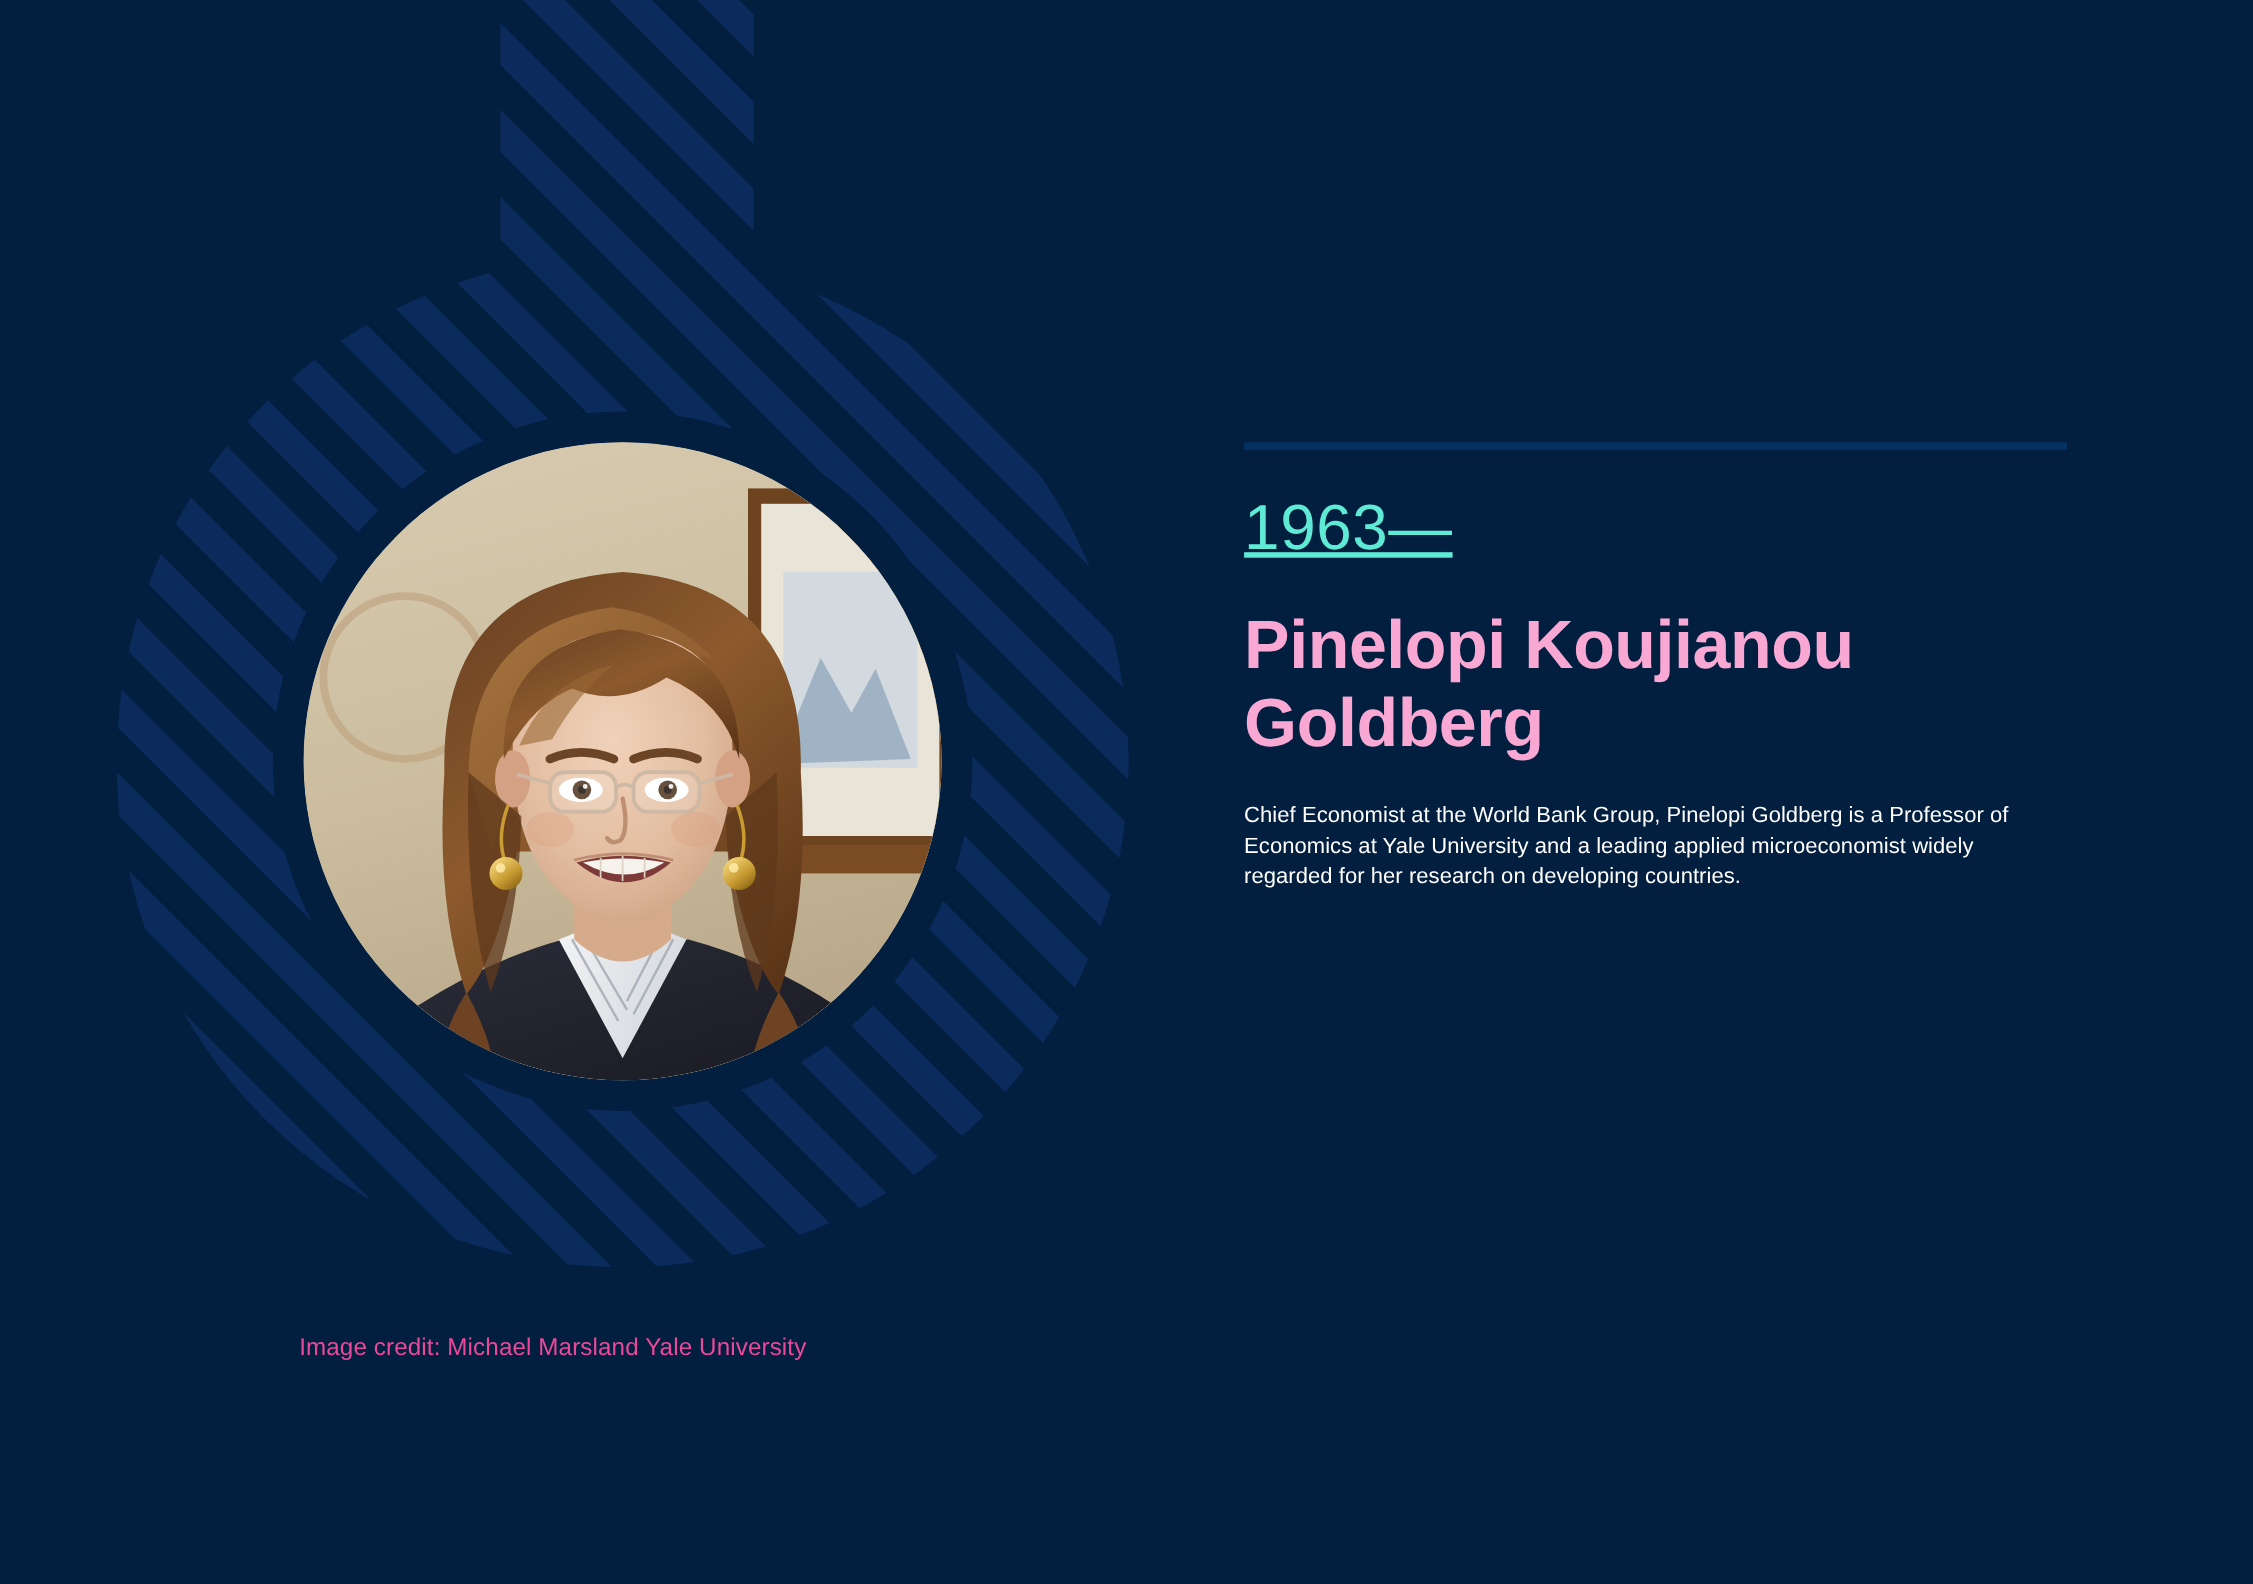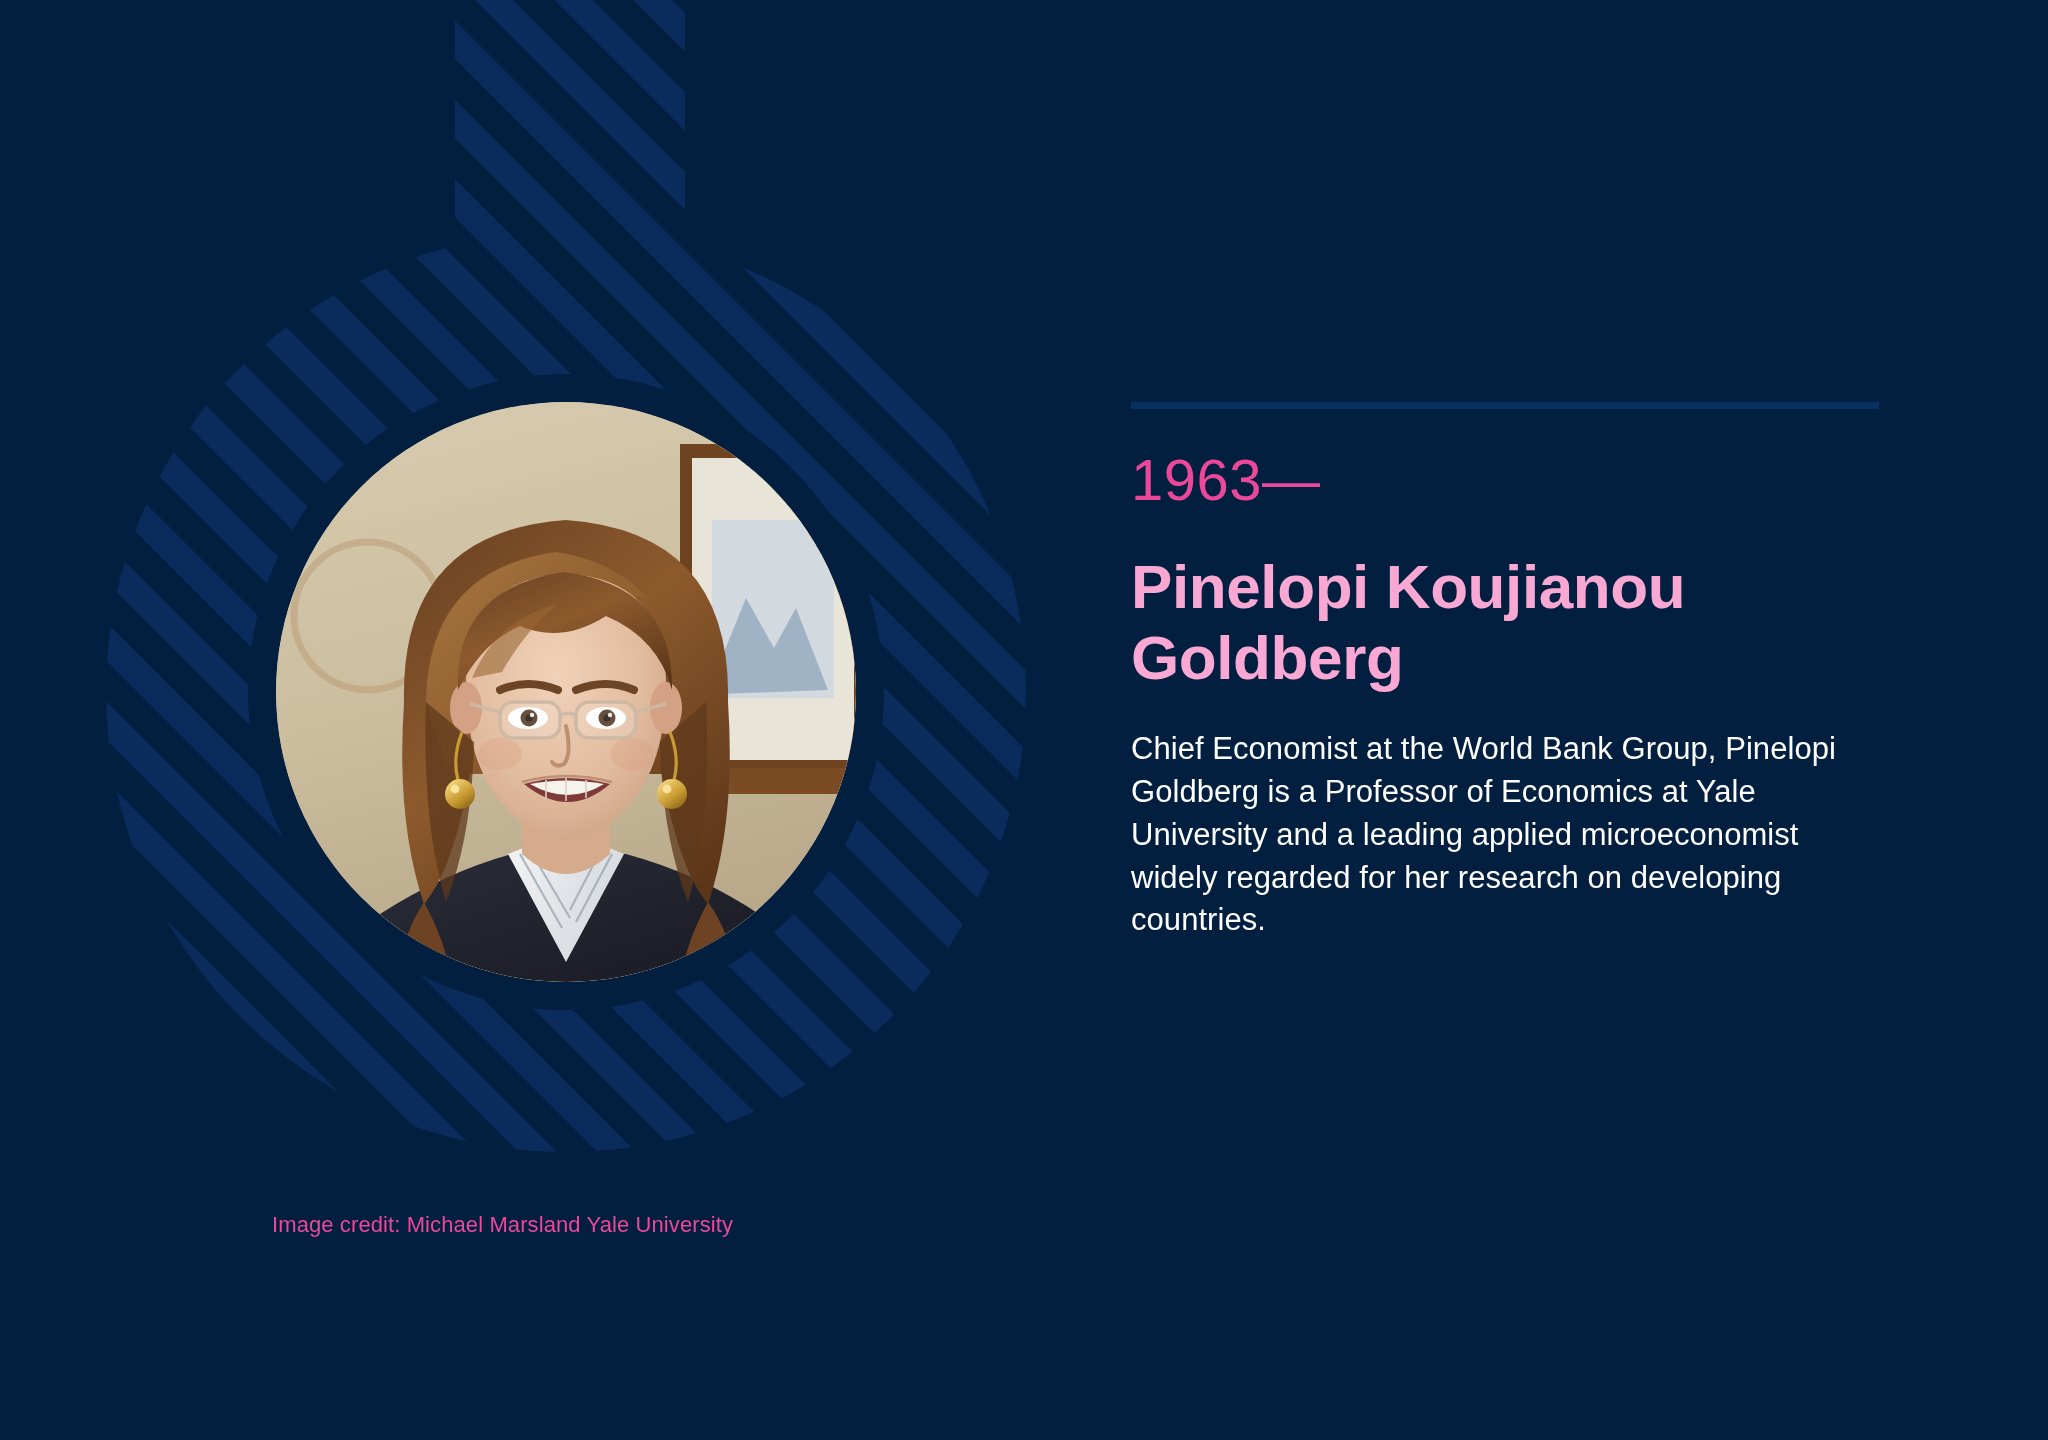--- a/index.html
+++ b/index.html
@@ -60,36 +60,37 @@
   }
   #rule {
     width: 748px;
     height: 7px;
     background: #05305f;
     margin-bottom: 42px;
   }
   #year {
     font-size: 58px;
     line-height: 1.0;
-    color: #ec4899;
+    color: #5eead4;
     letter-spacing: .5px;
     margin-bottom: 22px;
     font-weight: 400;
+    text-decoration: underline;
   }
   #person-name {
     font-size: 62px;
     line-height: 1.16;
     font-weight: 700;
     color: #f9a8d4;
     letter-spacing: -0.4px;
     margin-bottom: 34px;
     max-width: 700px;
   }
   .body-paragraph {
-    font-size: 31px;
+    font-size: 20px;
     line-height: 1.38;
     color: #ffffff;
     margin: 0 0 38px 0;
     max-width: 730px;
     letter-spacing: .05px;
   }
   .body-paragraph:last-child { margin-bottom: 0; }
   .em-title { font-style: italic; }
 </style>
 </head>

